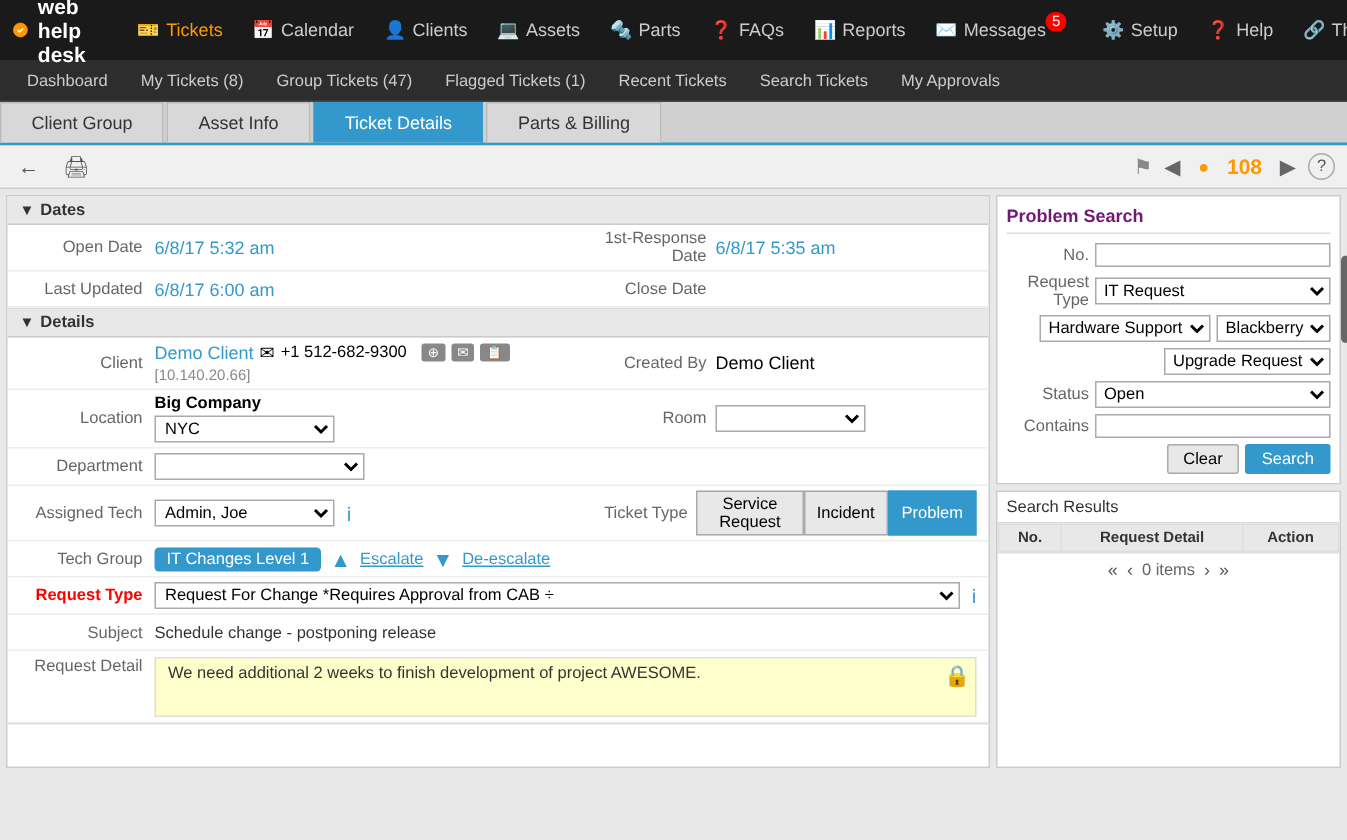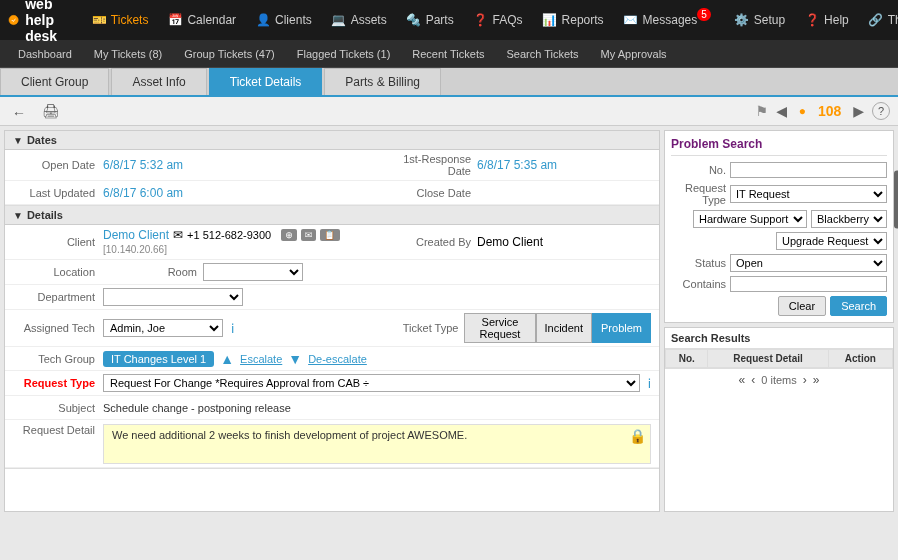--- a/index.html
+++ b/index.html
@@ -87,21 +87,21 @@
 
     .ps-row-multi { display: flex; gap: 4px; margin-bottom: 4px; justify-content: flex-end; flex-wrap: wrap; }
     .ps-row-multi select { font-size: 11px; padding: 1px; border: 1px solid #aaa; }
 
     .ps-buttons { display: flex; justify-content: flex-end; gap: 4px; margin-top: 4px; }
     .ps-btn { padding: 3px 10px; font-size: 11px; border: 1px solid #aaa; cursor: pointer; border-radius: 2px; }
     .ps-btn-clear { background: #e8e8e8; }
     .ps-btn-search { background: #3399cc; color: white; border-color: #3399cc; }
 
     .search-results { background: white; border: 1px solid #ccc; margin-top: 4px; flex: 1; }
-    .sr-title { font-weight: bold; font-size: 11px; padding: 4px 6px; border-bottom: 1px solid #ddd; color: #333; }
+    .sr-title { font-weight: normal; font-size: 11px; padding: 4px 6px; border-bottom: 1px solid #ddd; color: #333; }
     .sr-table { width: 100%; border-collapse: collapse; }
     .sr-table th { background: #e8e8e8; font-size: 10px; padding: 3px 6px; border: 1px solid #ddd; text-align: center; color: #333; }
     .sr-pagination { display: flex; align-items: center; justify-content: center; gap: 6px; padding: 4px; font-size: 11px; color: #666; border-top: 1px solid #ddd; }
     .sr-pag-btn { cursor: pointer; color: #555; font-size: 12px; }
 
     .arrow-up { color: #3399cc; font-size: 14px; cursor: pointer; }
     .arrow-down { color: #3399cc; font-size: 14px; cursor: pointer; }
 
     .ip-text { color: #888; font-size: 10px; }
   </style>
@@ -260,20 +260,26 @@
           <div class="form-col">
             <span class="form-col-label">Created By</span>
             <span>Demo Client</span>
           </div>
         </div>
       </div>
 
       <div class="form-row">
         <span class="form-label">Location</span>
         <div class="form-two-col">
+          <div class="form-col" style="flex-direction: column; align-items: flex-start; gap: 2px;">
+            <span style="font-weight:bold; font-size:11px;">Big Company</span>
+            <select style="width:120px;">
+              <option>NYC</option>
+            </select>
+          </div>
           <div class="form-col">
             <span class="form-col-label">Room</span>
             <select style="width:100px;"><option></option></select>
           </div>
         </div>
       </div>
 
       <div class="form-row">
         <span class="form-label">Department</span>
         <select style="width:140px;"><option></option></select>

